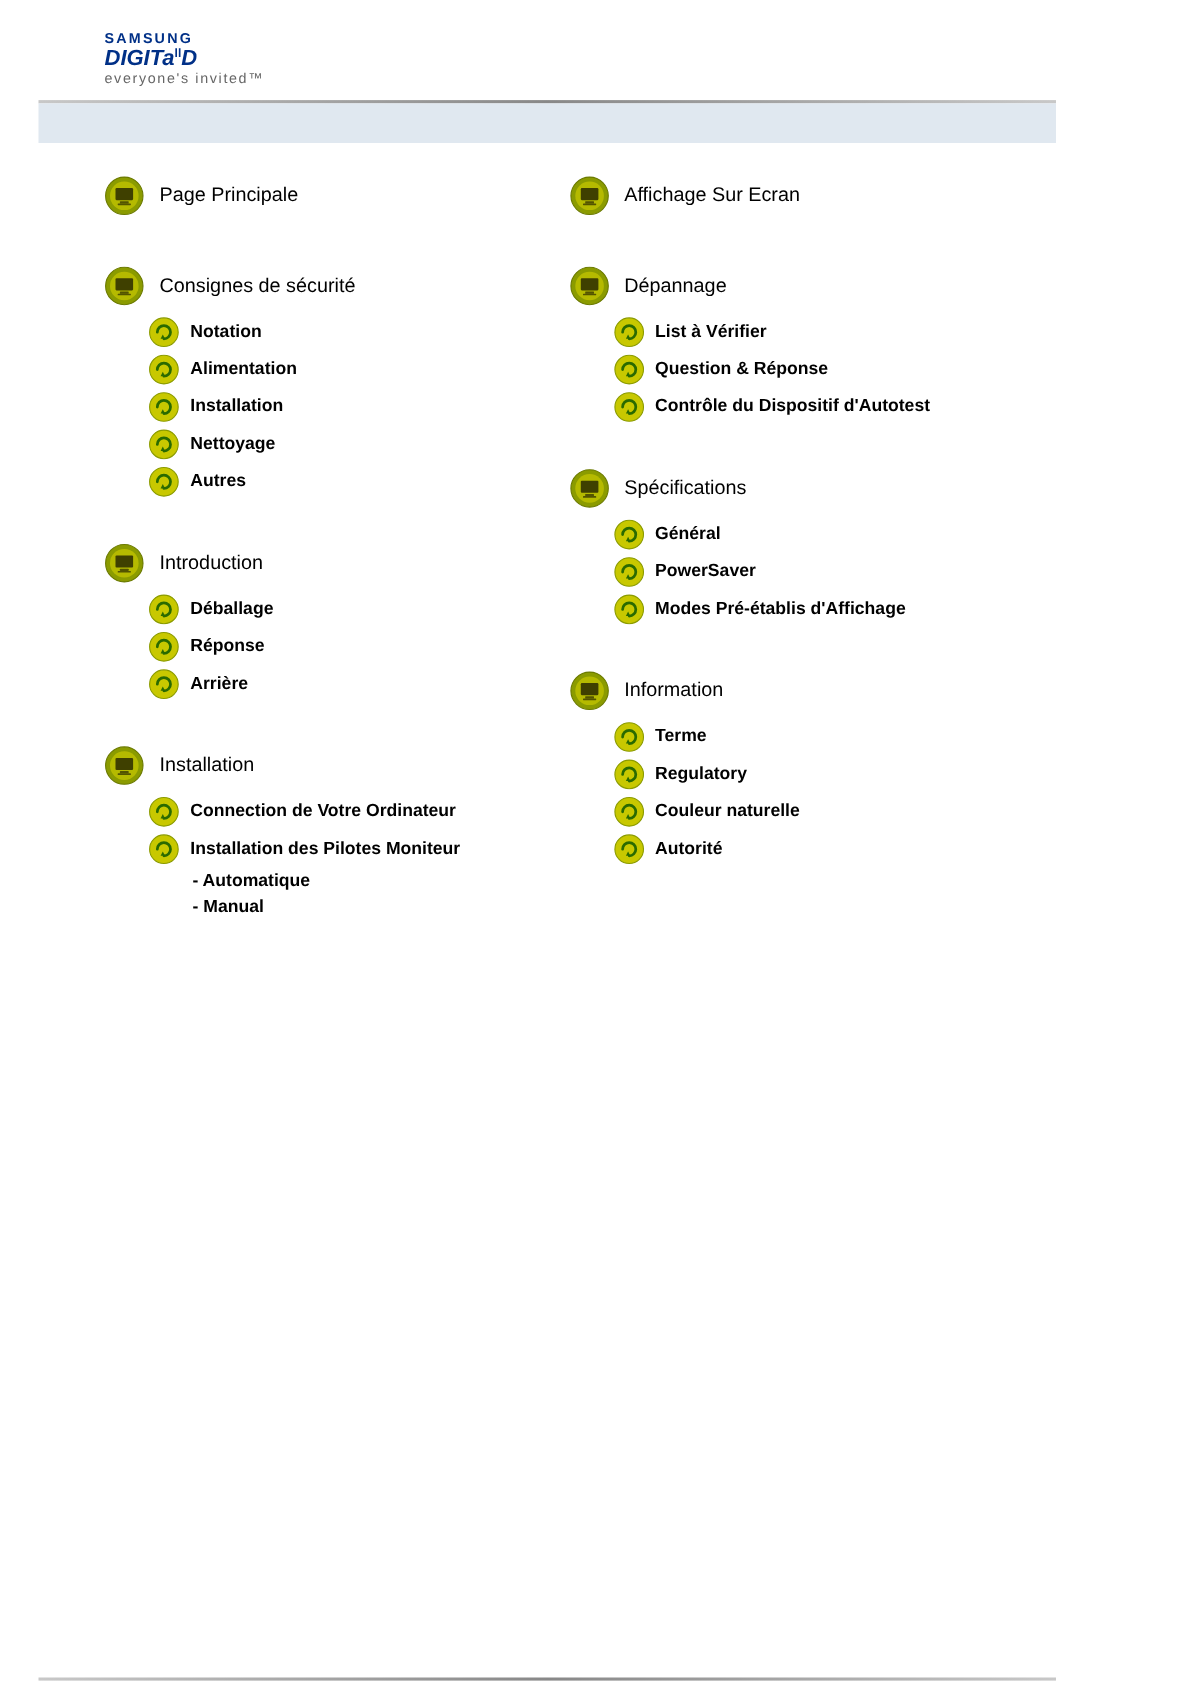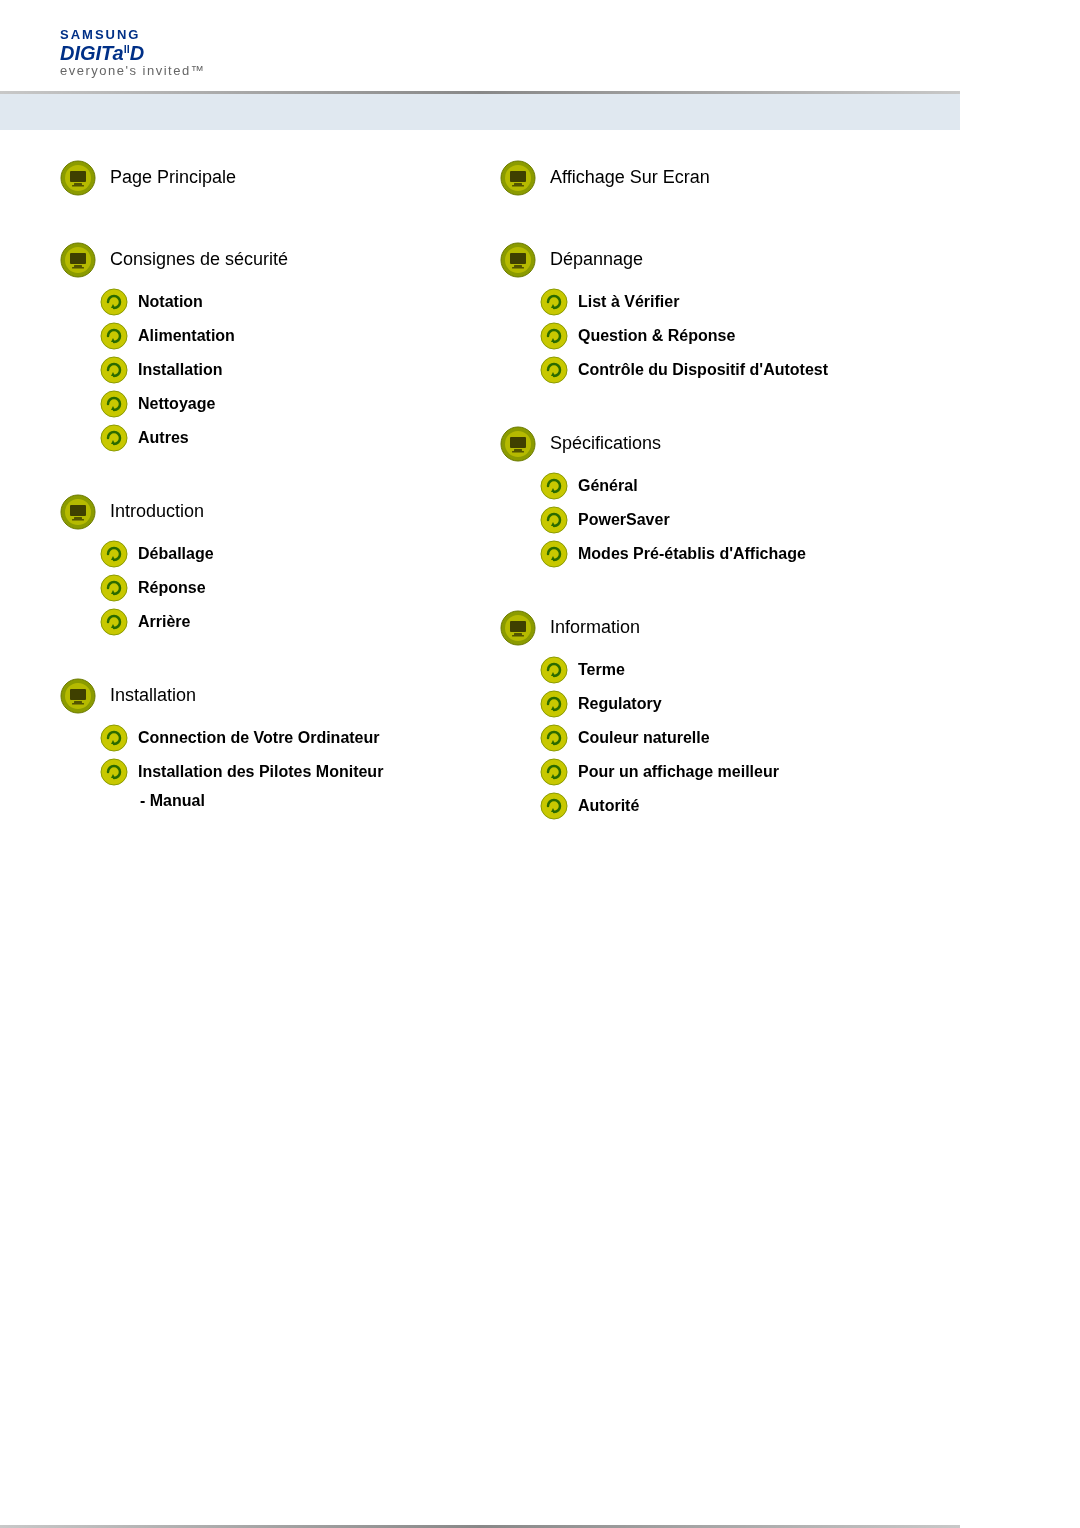--- a/index.html
+++ b/index.html
@@ -11,20 +11,21 @@
       min-height: 1528px;
       color: #000;
     }
 
     .page {
       width: 960px;
       min-height: 1528px;
       background: #fff;
       display: flex;
       flex-direction: column;
+      padding-left: 35px;
     }
 
     
     .header {
       display: flex;
       align-items: flex-start;
       justify-content: space-between;
       padding: 28px 60px 0 60px;
     }
 
@@ -295,20 +296,21 @@
             </div>
             <div class="sub-item">
               <span class="icon-arrow"><svg width="28" height="28" viewBox="0 0 28 28">
       <circle cx="14" cy="14" r="13" fill="#C8C800" stroke="#8B9B00" stroke-width="1"></circle>
       <circle cx="14" cy="14" r="9" fill="#C8C800"></circle>
       <path d="M8 14 A6 6 0 1 1 14 20" fill="none" stroke="#2a6a00" stroke-width="2.5" stroke-linecap="round"></path>
       <polygon points="13,16 15,20 11,20" fill="#2a6a00"></polygon>
     </svg></span>
               <span class="sub-item-label">Installation des Pilotes Moniteur</span>
             </div>
+            <div class="indent-item"><span class="indent-label">- Automatique</span></div>
             <div class="indent-item"><span class="indent-label">- Manual</span></div>
           </div>
         </div>
 
       <div class="col" id="right-col">
           <div class="section">
             <div class="section-header">
               <span class="icon-monitor"><svg width="36" height="36" viewBox="0 0 36 36">
       <circle cx="18" cy="18" r="17" fill="#8B9B00" stroke="#6B7A00" stroke-width="1"></circle>
       <circle cx="18" cy="18" r="13" fill="#C8C800" opacity="0.7"></circle>
@@ -427,29 +429,20 @@
               <span class="sub-item-label">Regulatory</span>
             </div>
             <div class="sub-item">
               <span class="icon-arrow"><svg width="28" height="28" viewBox="0 0 28 28">
       <circle cx="14" cy="14" r="13" fill="#C8C800" stroke="#8B9B00" stroke-width="1"></circle>
       <circle cx="14" cy="14" r="9" fill="#C8C800"></circle>
       <path d="M8 14 A6 6 0 1 1 14 20" fill="none" stroke="#2a6a00" stroke-width="2.5" stroke-linecap="round"></path>
       <polygon points="13,16 15,20 11,20" fill="#2a6a00"></polygon>
     </svg></span>
               <span class="sub-item-label">Couleur naturelle</span>
-            </div>
-            <div class="sub-item">
-              <span class="icon-arrow"><svg width="28" height="28" viewBox="0 0 28 28">
-      <circle cx="14" cy="14" r="13" fill="#C8C800" stroke="#8B9B00" stroke-width="1"></circle>
-      <circle cx="14" cy="14" r="9" fill="#C8C800"></circle>
-      <path d="M8 14 A6 6 0 1 1 14 20" fill="none" stroke="#2a6a00" stroke-width="2.5" stroke-linecap="round"></path>
-      <polygon points="13,16 15,20 11,20" fill="#2a6a00"></polygon>
-    </svg></span>
-              <span class="sub-item-label">Pour un affichage meilleur</span>
             </div>
             <div class="sub-item">
               <span class="icon-arrow"><svg width="28" height="28" viewBox="0 0 28 28">
       <circle cx="14" cy="14" r="13" fill="#C8C800" stroke="#8B9B00" stroke-width="1"></circle>
       <circle cx="14" cy="14" r="9" fill="#C8C800"></circle>
       <path d="M8 14 A6 6 0 1 1 14 20" fill="none" stroke="#2a6a00" stroke-width="2.5" stroke-linecap="round"></path>
       <polygon points="13,16 15,20 11,20" fill="#2a6a00"></polygon>
     </svg></span>
               <span class="sub-item-label">Autorité</span>
             </div>

